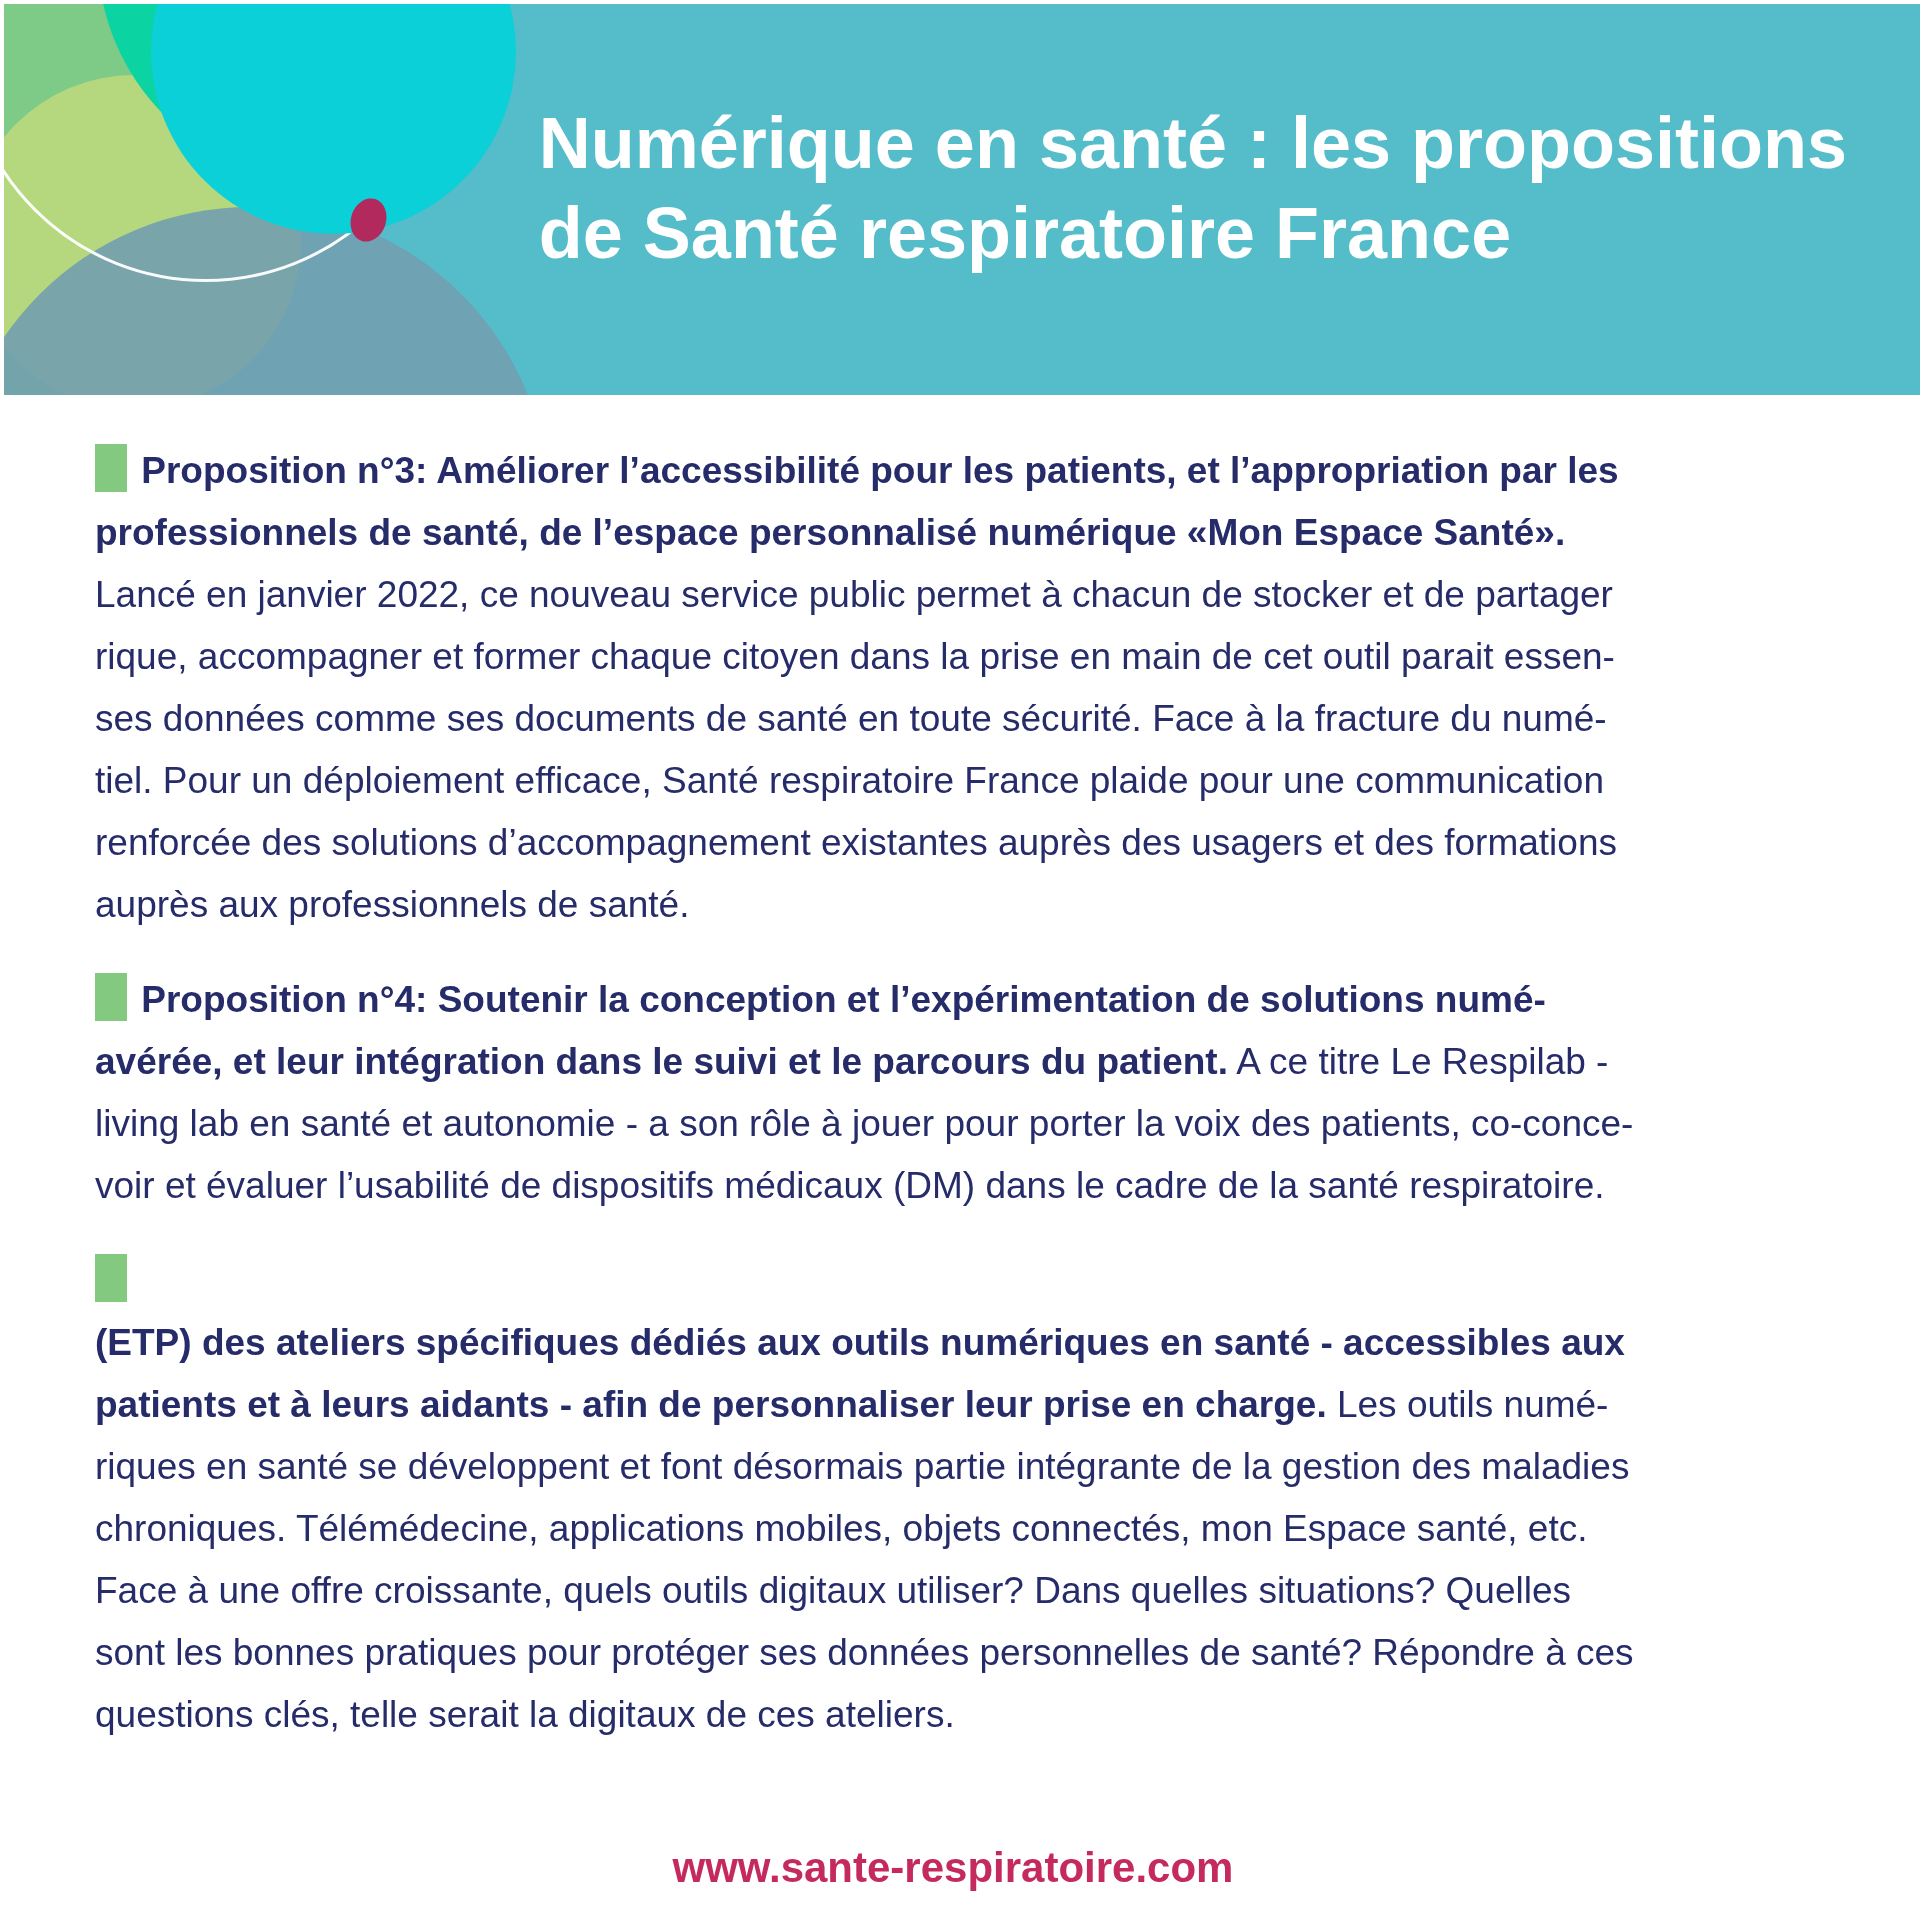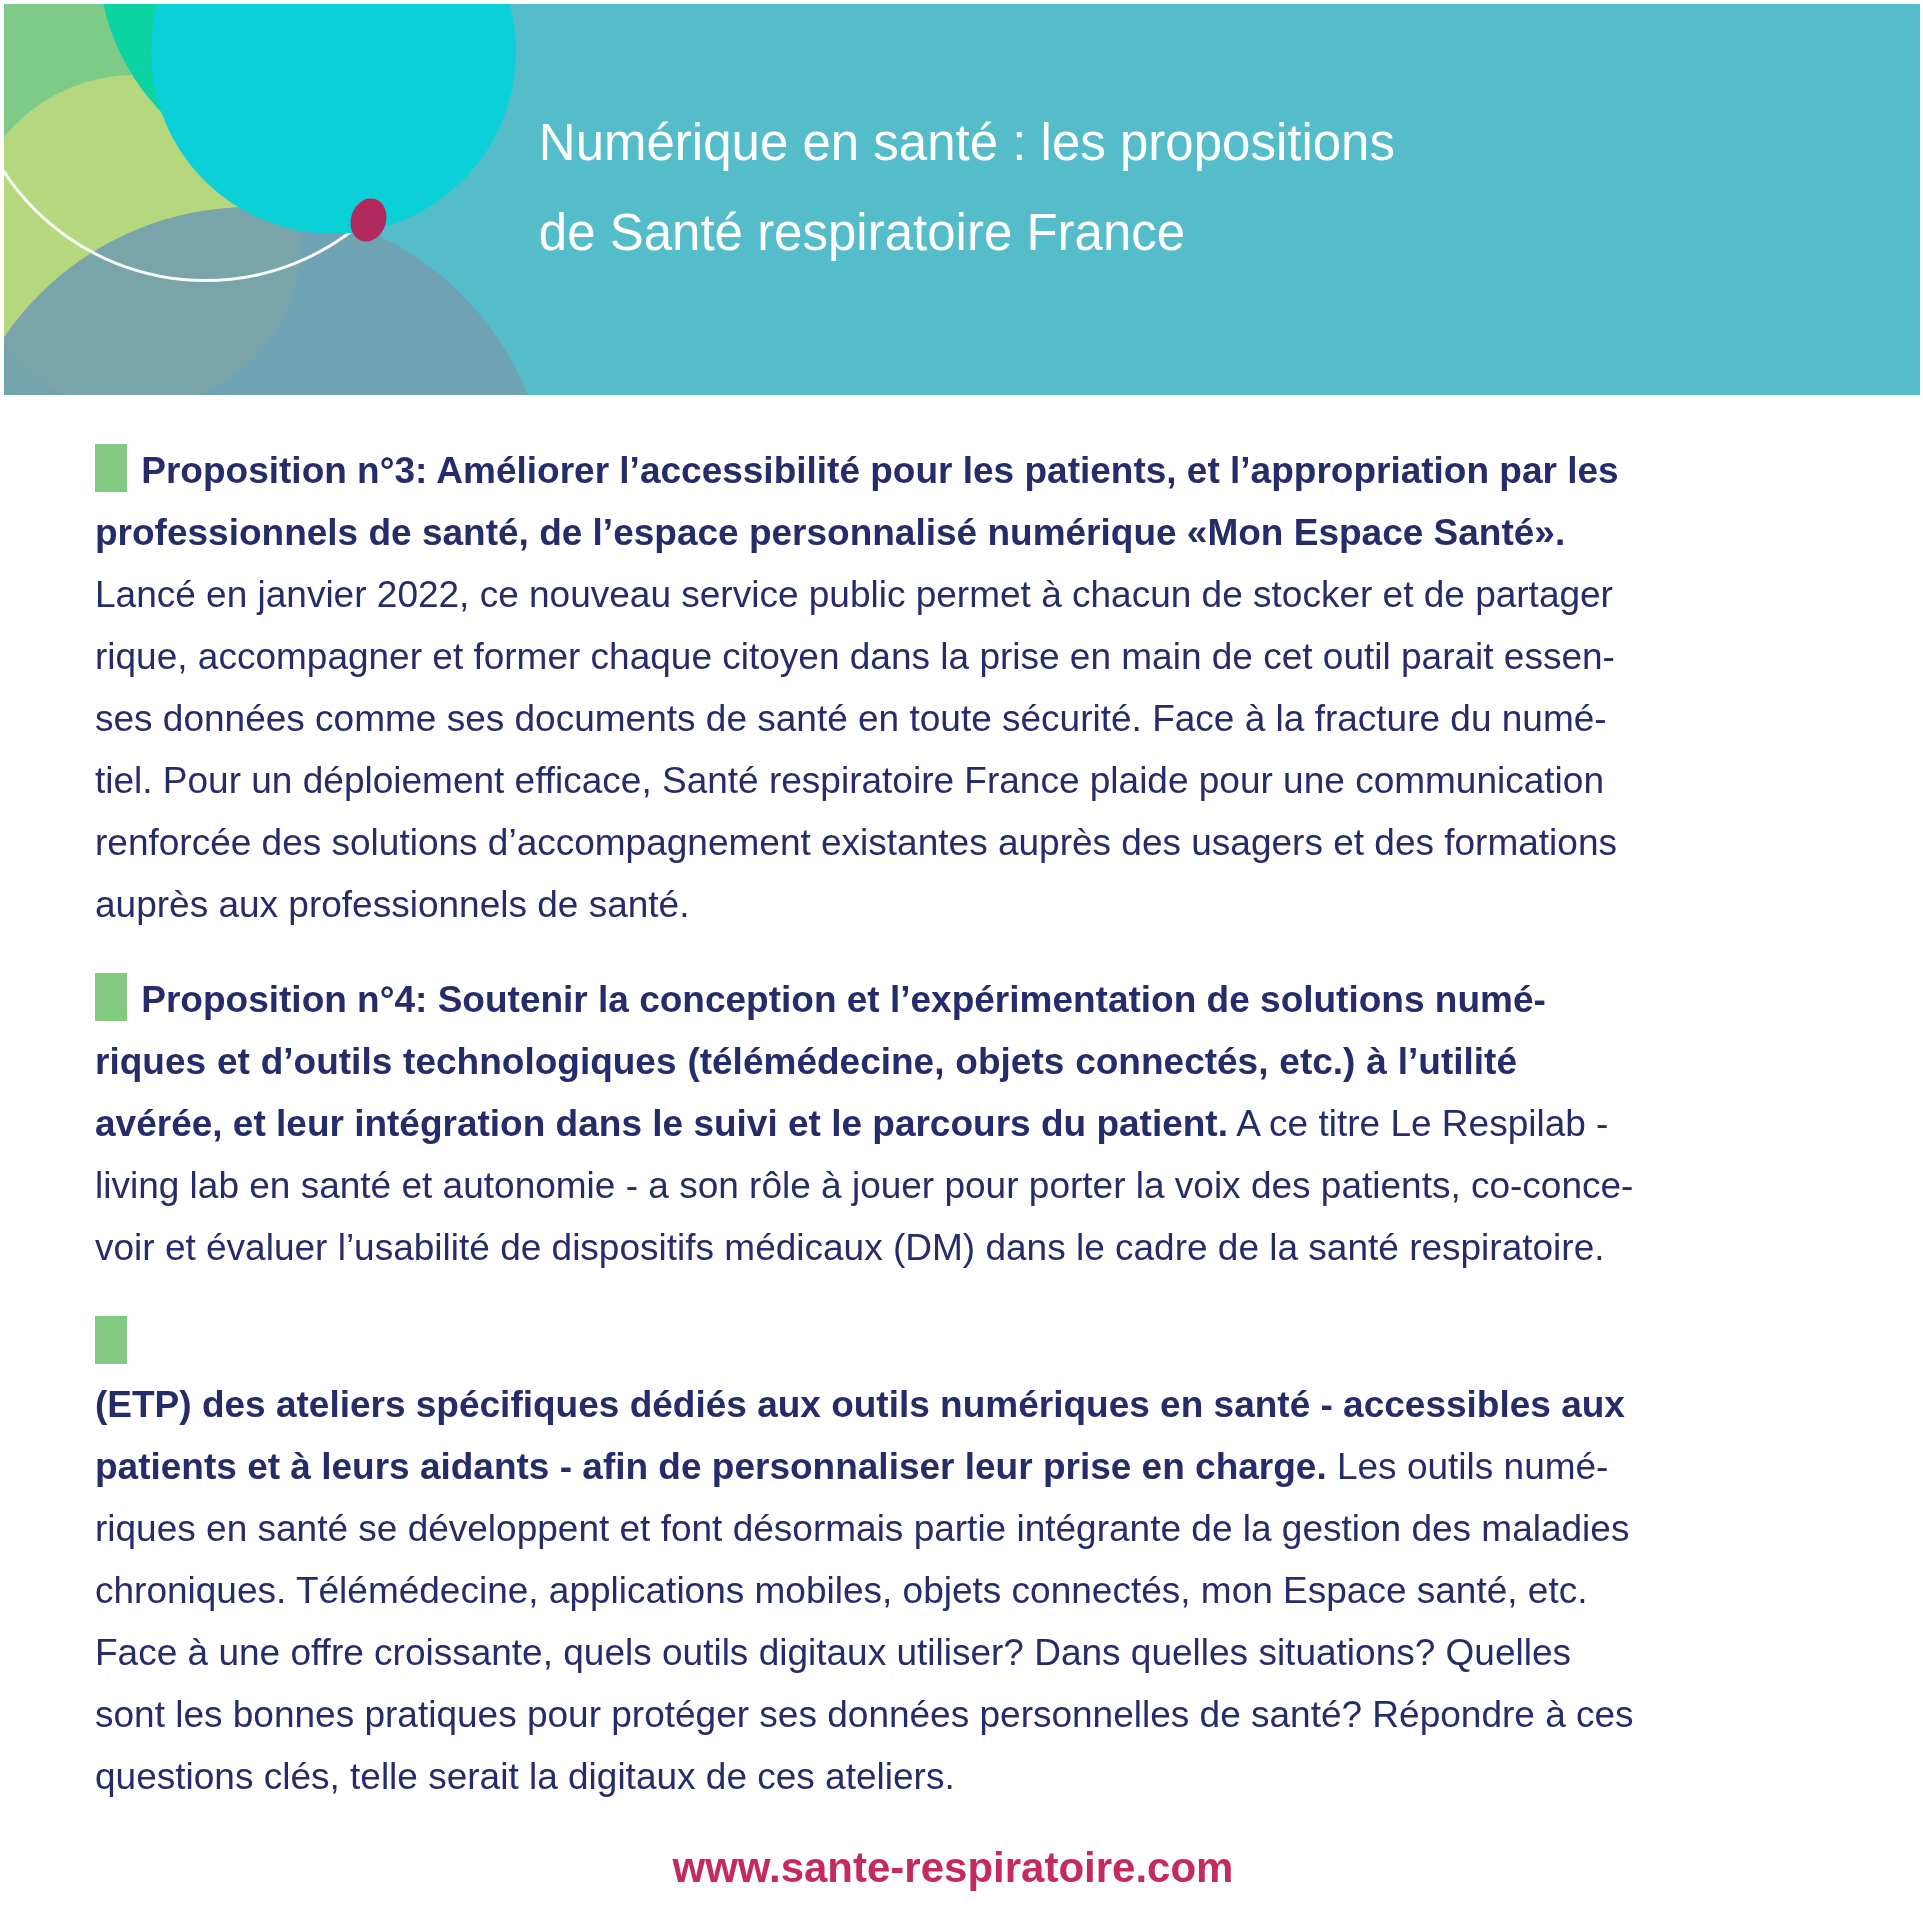--- a/index.html
+++ b/index.html
@@ -29,22 +29,22 @@
   .emerald-clip   { position: absolute; left: 0; top: 0; width: 492px; height: 391px; overflow: hidden; }
   .circle-emerald { left:  94px; top: -274px; width: 451px; height: 451px; background: var(--c-emerald, #0cd3a2); }
   .circle-cyan    { left:  147px; top: -135px; width: 365px; height: 365px; background: var(--c-cyan,   #0cd0d8); }
   .dot-magenta    { left:  347px; top:  194px; width:  35px; height:  44px; background: var(--c-magenta,#b22a5d);
                     transform: rotate(18deg); }
 
   .title {
     position: absolute;
     left: 535px; top: 94px;
     color: var(--c-title, #ffffff);
-    font-size: 51px;
-    font-weight: normal;
+    font-size: 72px;
+    font-weight: bold;
     line-height: 90px;
     letter-spacing: 0px;
     white-space: nowrap;
   }
 
   
   .content {
     position: absolute;
     left: 0; top: 440px;
     width: 1630px;
@@ -113,21 +113,20 @@
         <div class="line"><span class="b">professionnels de santé, de l’espace personnalisé numérique «Mon Espace Santé».</span></div>
         <div class="line"><span>Lancé en janvier 2022, ce nouveau service public permet à chacun de stocker et de partager</span></div>
         <div class="line"><span>rique, accompagner et former chaque citoyen dans la prise en main de cet outil parait essen-</span></div>
         <div class="line"><span>ses données comme ses documents de santé en toute sécurité. Face à la fracture du numé-</span></div>
         <div class="line"><span>tiel. Pour un déploiement efficace, Santé respiratoire France plaide pour une communication</span></div>
         <div class="line"><span>renforcée des solutions d’accompagnement existantes auprès des usagers et des formations</span></div>
         <div class="line last"><span>auprès aux professionnels de santé.</span></div>
       </div>
       <div class="para">
         <div class="line"><span class="bullet"></span><span class="b">Proposition n°4: Soutenir la conception et l’expérimentation de solutions numé-</span></div>
-        <div class="line"><span class="b">riques et d’outils technologiques (télémédecine, objets connectés, etc.) à l’utilité</span></div>
         <div class="line"><span class="b">avérée, et leur intégration dans le suivi et le parcours du patient.</span><span> A ce titre Le Respilab -</span></div>
         <div class="line"><span>living lab en santé et autonomie - a son rôle à jouer pour porter la voix des patients, co-conce-</span></div>
         <div class="line last"><span>voir et évaluer l’usabilité de dispositifs médicaux (DM) dans le cadre de la santé respiratoire.</span></div>
       </div>
       <div class="para">
         <div class="line"><span class="bullet"></span></div>
         <div class="line"><span class="b">(ETP) des ateliers spécifiques dédiés aux outils numériques en santé - accessibles aux</span></div>
         <div class="line"><span class="b">patients et à leurs aidants - afin de personnaliser leur prise en charge.</span><span> Les outils numé-</span></div>
         <div class="line"><span>riques en santé se développent et font désormais partie intégrante de la gestion des maladies</span></div>
         <div class="line"><span>chroniques. Télémédecine, applications mobiles, objets connectés, mon Espace santé, etc.</span></div>

